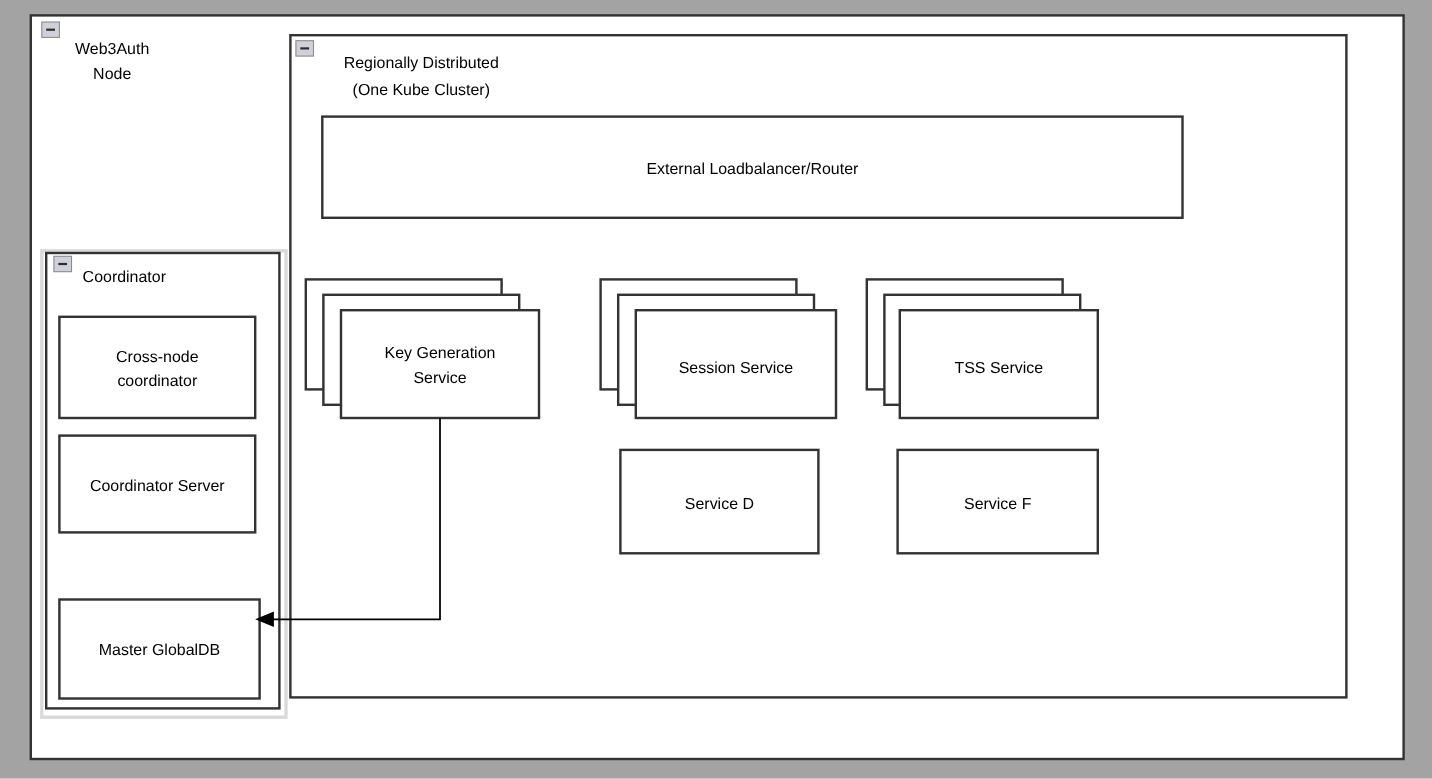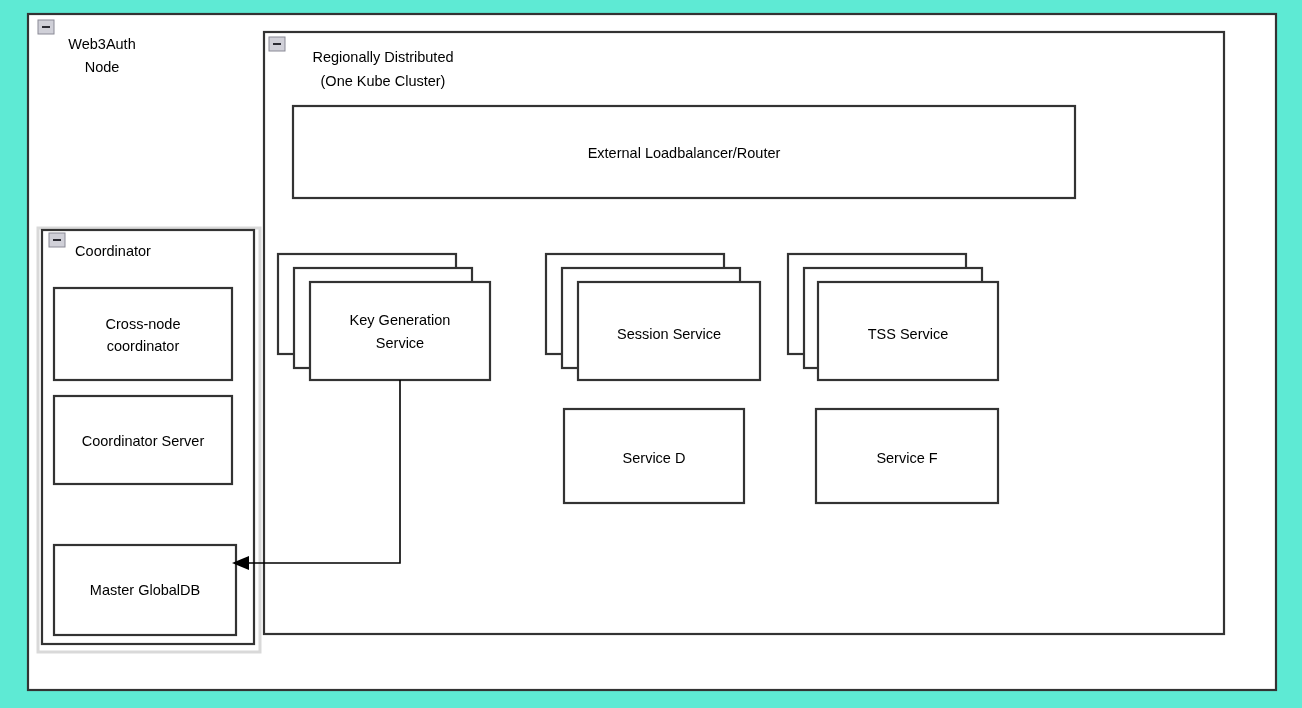--- a/index.html
+++ b/index.html
@@ -7,21 +7,21 @@
     padding: 0;
     background: #ffffff;
   }
   body {
     font-family: "Liberation Sans", sans-serif;
   }
   #canvas {
     position: relative;
     width: 1302px;
     height: 708px;
-    background: #5eead4;
+    background: #a3a3a3;
     overflow: hidden;
   }
   svg.diagram {
     position: absolute;
     left: 0;
     top: 0;
     width: 1302px;
     height: 708px;
   }
   .box-fill { fill: #ffffff; }

